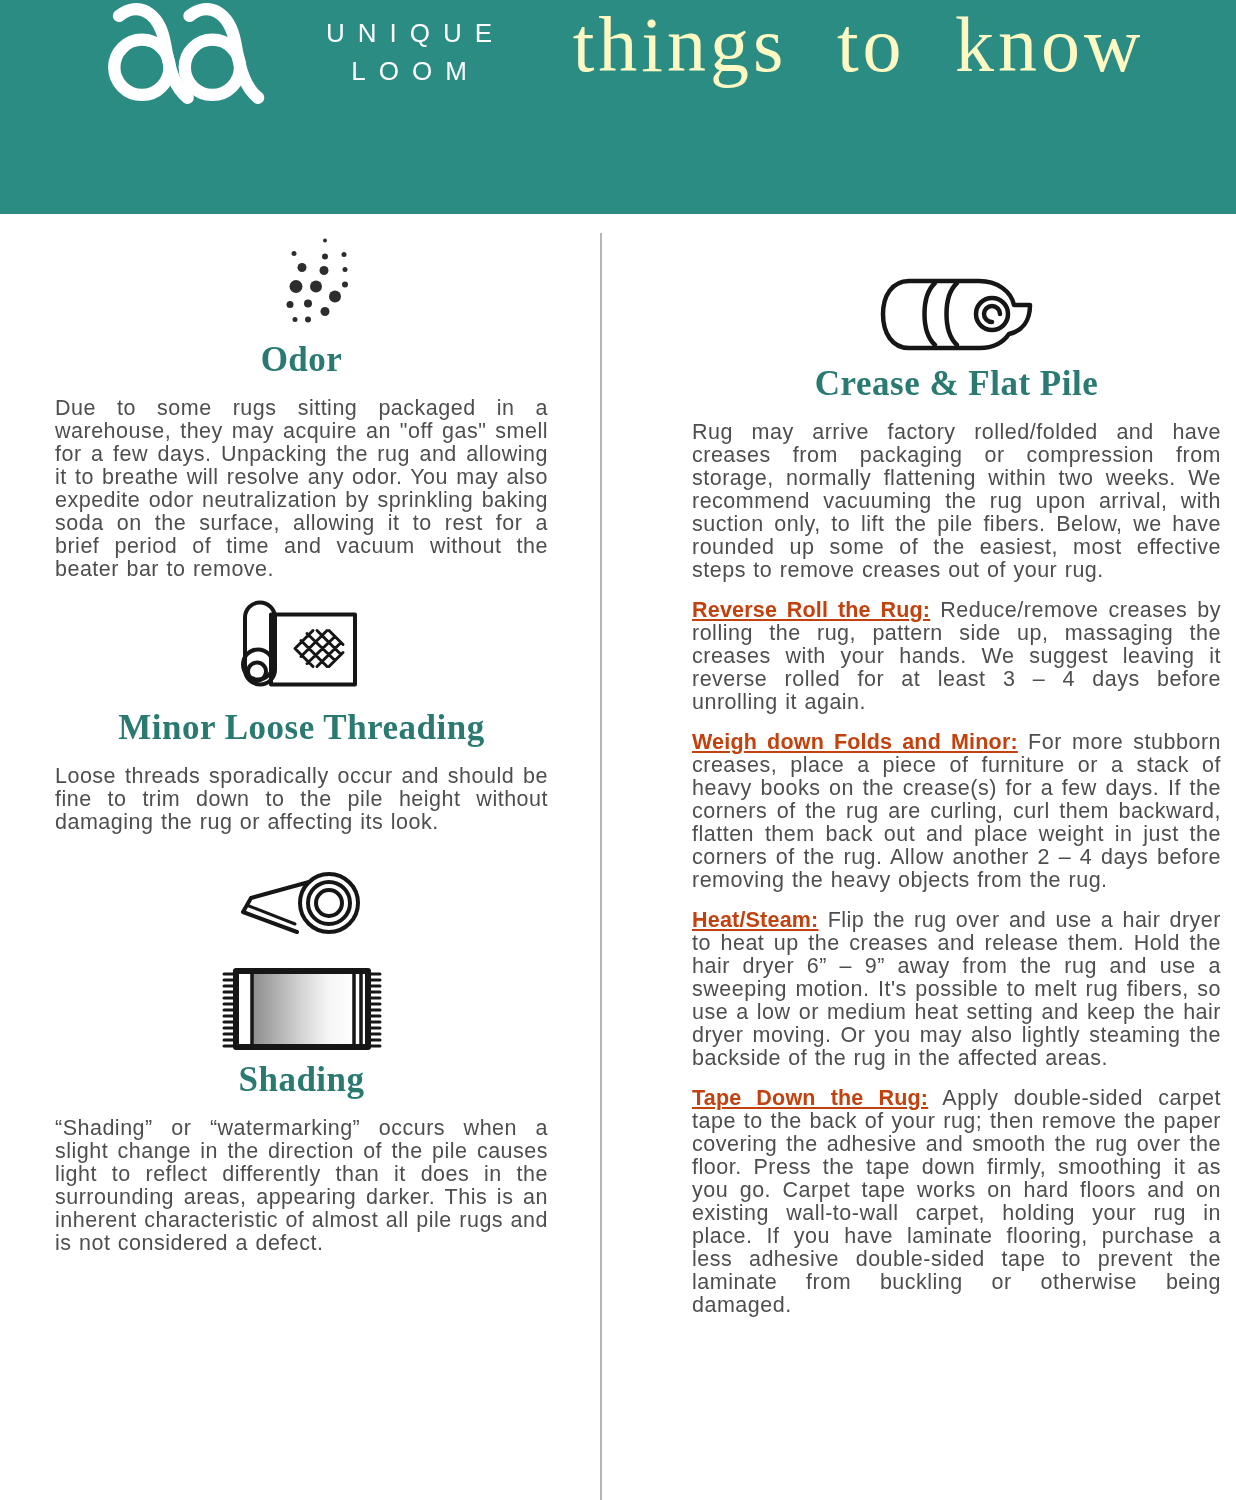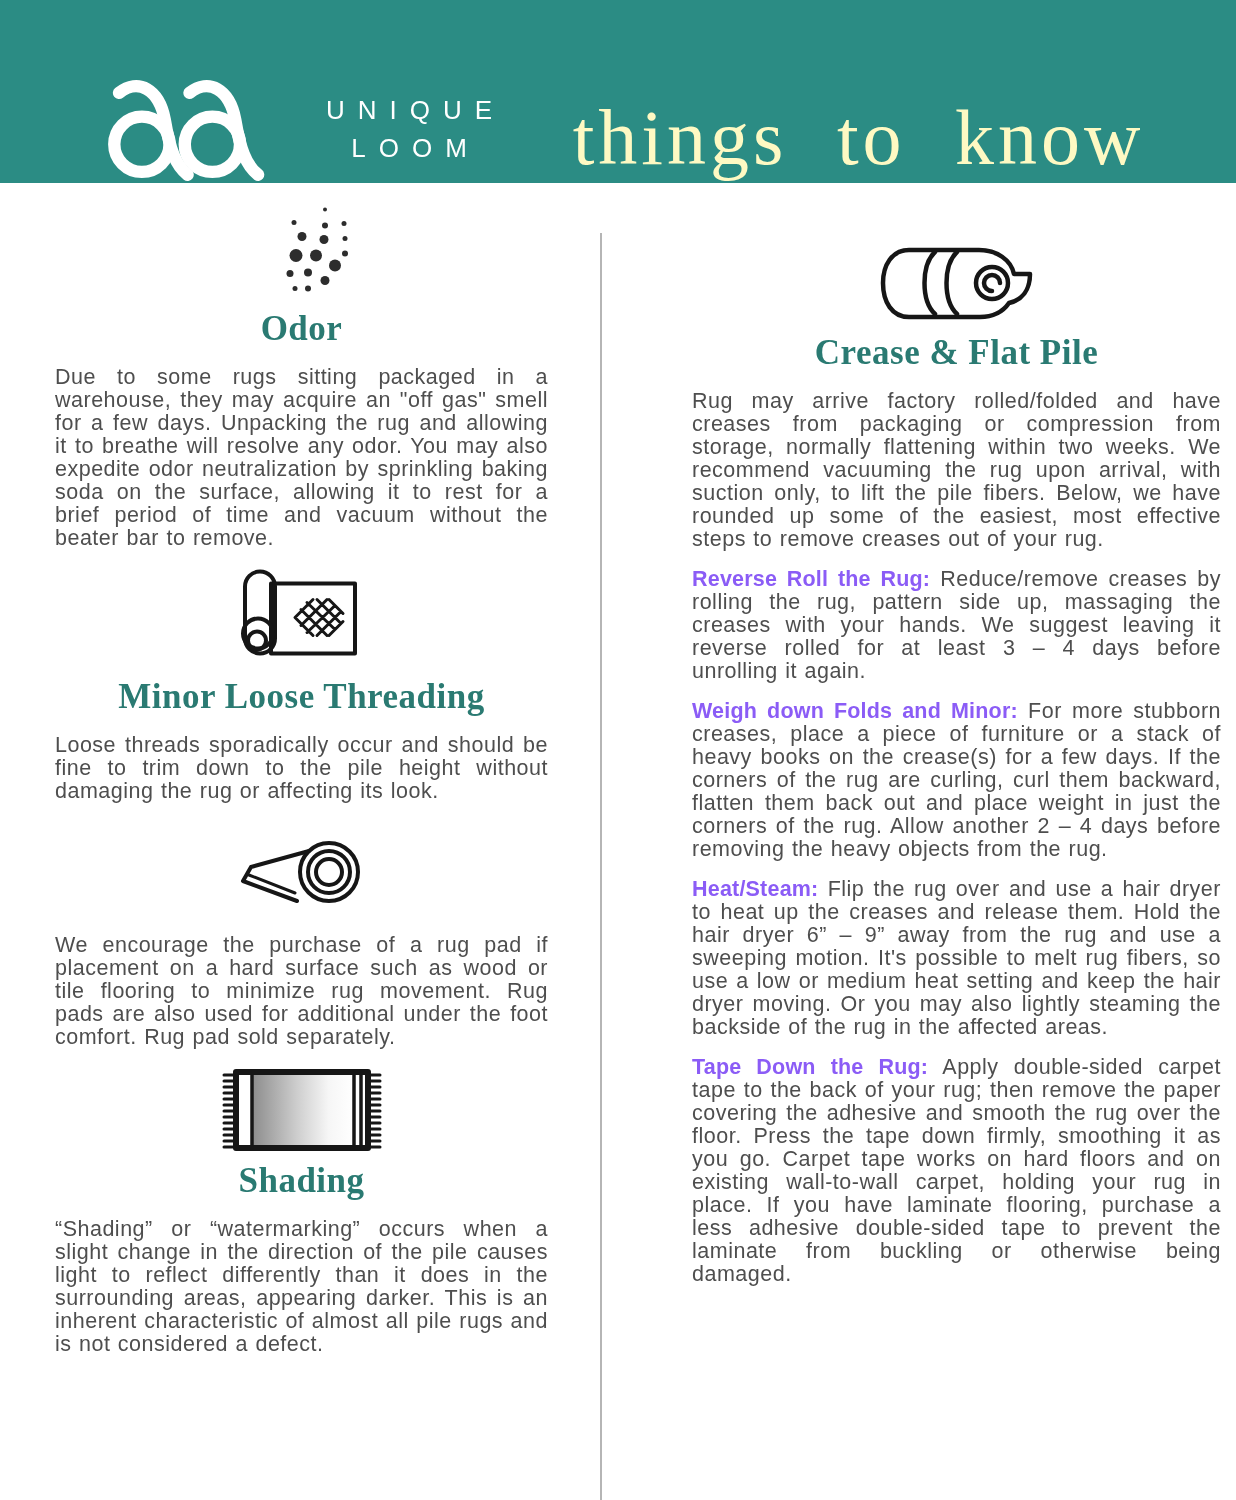--- a/index.html
+++ b/index.html
@@ -4,22 +4,22 @@
 <style>
   html,body{margin:0;padding:0;}
   body{
     width:1236px;height:1500px;
     background:#ffffff;
     font-family:"Liberation Sans", sans-serif;
     position:relative;overflow:hidden;
   }
   
   .header{
-    height:183px;background:#2b8c84;
-    display:flex;align-items:flex-end;
+    height:214px;background:#2b8c84;
+    display:flex;align-items:flex-start;
   }
   .logo-group{display:flex;align-items:center;margin-left:100px;gap:26px;}
   .logo-mark{display:block;}
   .brand{color:#fff;font-size:26px;letter-spacing:13px;line-height:1.45;text-align:center;}
   .brand div{white-space:nowrap;}
   .page-title{
     flex:1;text-align:center;color:#fef9c3;
     font-family:"Liberation Serif", serif;
     font-size:78px;letter-spacing:4px;word-spacing:26px;
     padding-right:24px;
@@ -44,21 +44,21 @@
     font-size:21.5px;line-height:23px;
     letter-spacing:0.5px;word-spacing:1px;
     text-align:justify;color:#4e4e4e;margin:17px;
   }
   .sec-odor .icon-row{margin-top:20px;}
   .sec-thread .icon-row{margin-top:10px;}
   .sec-pad .icon-row{margin-top:24px;}
   .sec-shade .icon-row{margin-top:20px;}
   .sec-crease .icon-row{margin-top:60px;}
   .tip{margin:30px 0 0 0;}
-  .tip b{color:#8b5cf6;font-weight:700;letter-spacing:0.2px;}
+  .tip b{color:#c2410c;font-weight:700;letter-spacing:0.2px;text-decoration:underline;}
   
   .ic{stroke:#161616;fill:none;stroke-linecap:round;stroke-linejoin:round;}
 </style>
 </head>
 <body>
 
 <div class="header">
   <div class="logo-group">
     <svg class="logo-mark" width="200" height="106" viewBox="0 0 210 110">
       <g stroke="#ffffff" stroke-width="13" fill="none" stroke-linecap="round">
@@ -128,21 +128,20 @@
       <div class="icon-row">
         <svg width="130" height="90" viewBox="0 0 130 90">
           <path d="M72,24 L14,40 L6,54 L60,74 L95,74 L95,24 Z" fill="#ffffff"></path>
           <path class="ic" stroke-width="4" d="M72,24 L14,40 L6,54 L60,74"></path>
           <path class="ic" stroke-width="3" d="M12,48 L58,66"></path>
           <circle class="ic" cx="92" cy="45" r="29" fill="#ffffff" stroke-width="4"></circle>
           <circle class="ic" cx="92" cy="45" r="21" stroke-width="4"></circle>
           <circle class="ic" cx="92" cy="45" r="13" stroke-width="4"></circle>
         </svg>
       </div>
-      <p class="body">We encourage the purchase of a rug pad if placement on a hard surface such as wood or tile flooring to minimize rug movement. Rug pads are also used for additional under the foot comfort. Rug pad sold separately.</p>
     </div>
 
     <div class="sec sec-shade">
       <div class="icon-row">
         <svg width="160" height="82" viewBox="0 0 160 82">
           <defs>
             <linearGradient id="shadeg" x1="0" y1="0" x2="1" y2="0">
               <stop offset="0" stop-color="#8c8c8c"></stop>
               <stop offset="0.45" stop-color="#cfcfcf"></stop>
               <stop offset="0.75" stop-color="#f6f6f6"></stop>

